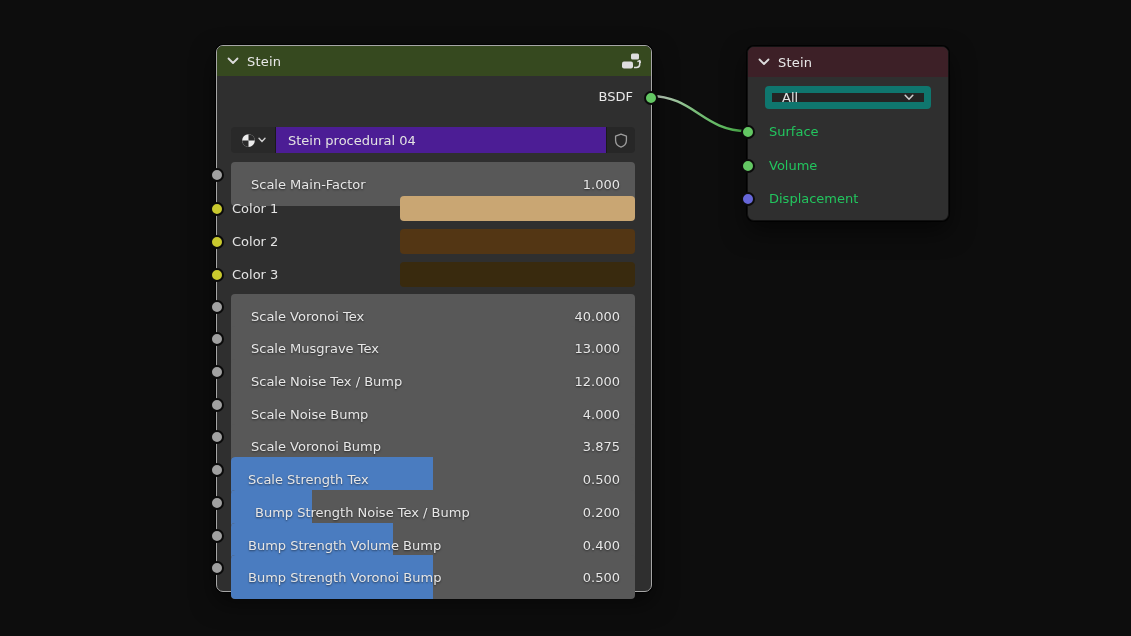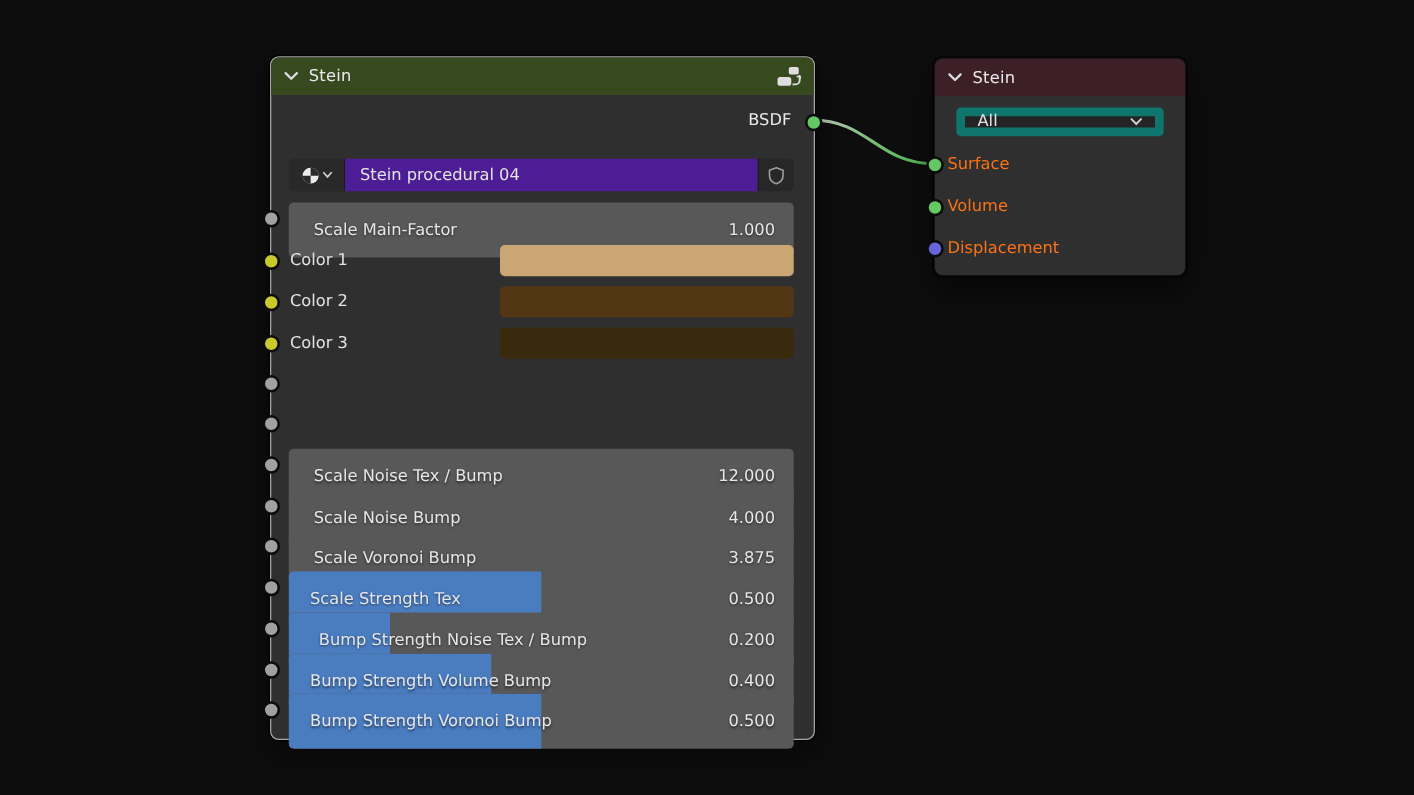--- a/index.html
+++ b/index.html
@@ -39,21 +39,21 @@
   .fill{position:absolute;left:0;top:0;bottom:0;background:#4a7cc0;
         border-radius:4px 0 0 4px;}
   .wlabel,.wvalue{position:relative;z-index:1;color:#e7e7e7;white-space:nowrap;}
   .row-label{position:absolute;left:15px;height:25px;line-height:25px;color:#e3e3e3;}
   .swatch{position:absolute;left:183px;width:235px;height:25px;border-radius:4px;}
   
   .target-dropdown{position:absolute;left:17px;top:39px;width:166px;height:23px;
         background:#242424;border:7px solid #0f766e;border-radius:4px;display:flex;
         align-items:center;box-sizing:border-box;padding:0 10px;color:#e3e3e3;}
   .dd-chevron{margin-left:auto;}
-  .in-label{position:absolute;left:10px;height:26px;line-height:26px;color:#f97316;}
+  .in-label{position:absolute;left:21px;height:26px;line-height:26px;color:#22c55e;}
   svg{display:block;}
 </style>
 </head>
 <body>
 
 <div class="canvas" style="background: rgb(13, 13, 13);">
 
   <svg class="wire-svg" width="1131" height="636">
     <defs>
       <linearGradient id="wiregrad" gradientUnits="userSpaceOnUse" x1="650" y1="96" x2="747" y2="131">
@@ -113,21 +113,29 @@
       <div class="socket" style="top: 155.5px; left: -7px; background: rgb(201, 201, 46);"></div>
       <div class="row-label" style="top: 150px;">Color 1</div>
       <div class="swatch" style="top: 150px; background: rgb(201, 166, 115);"></div>
       <div class="socket" style="top: 188.5px; left: -7px; background: rgb(201, 201, 46);"></div>
       <div class="row-label" style="top: 183px;">Color 2</div>
       <div class="swatch" style="top: 183px; background: rgb(83, 54, 20);"></div>
       <div class="socket" style="top: 221.5px; left: -7px; background: rgb(201, 201, 46);"></div>
       <div class="row-label" style="top: 216px;">Color 3</div>
       <div class="swatch" style="top: 216px; background: rgb(57, 42, 14);"></div>
       <div class="socket" style="top: 254px; left: -7px; background: rgb(161, 161, 161);"></div>
+      <div class="widget" style="top: 248px;">
+        <div class="wlabel">Scale Voronoi Tex</div>
+        <div class="wvalue">40.000</div>
+      </div>
       <div class="socket" style="top: 286px; left: -7px; background: rgb(161, 161, 161);"></div>
+      <div class="widget" style="top: 280px;">
+        <div class="wlabel">Scale Musgrave Tex</div>
+        <div class="wvalue">13.000</div>
+      </div>
       <div class="socket" style="top: 319px; left: -7px; background: rgb(161, 161, 161);"></div>
       <div class="widget" style="top: 313px;">
         <div class="wlabel">Scale Noise Tex / Bump</div>
         <div class="wvalue">12.000</div>
       </div>
       <div class="socket" style="top: 352px; left: -7px; background: rgb(161, 161, 161);"></div>
       <div class="widget" style="top: 346px;">
         <div class="wlabel">Scale Noise Bump</div>
         <div class="wvalue">4.000</div>
       </div>

